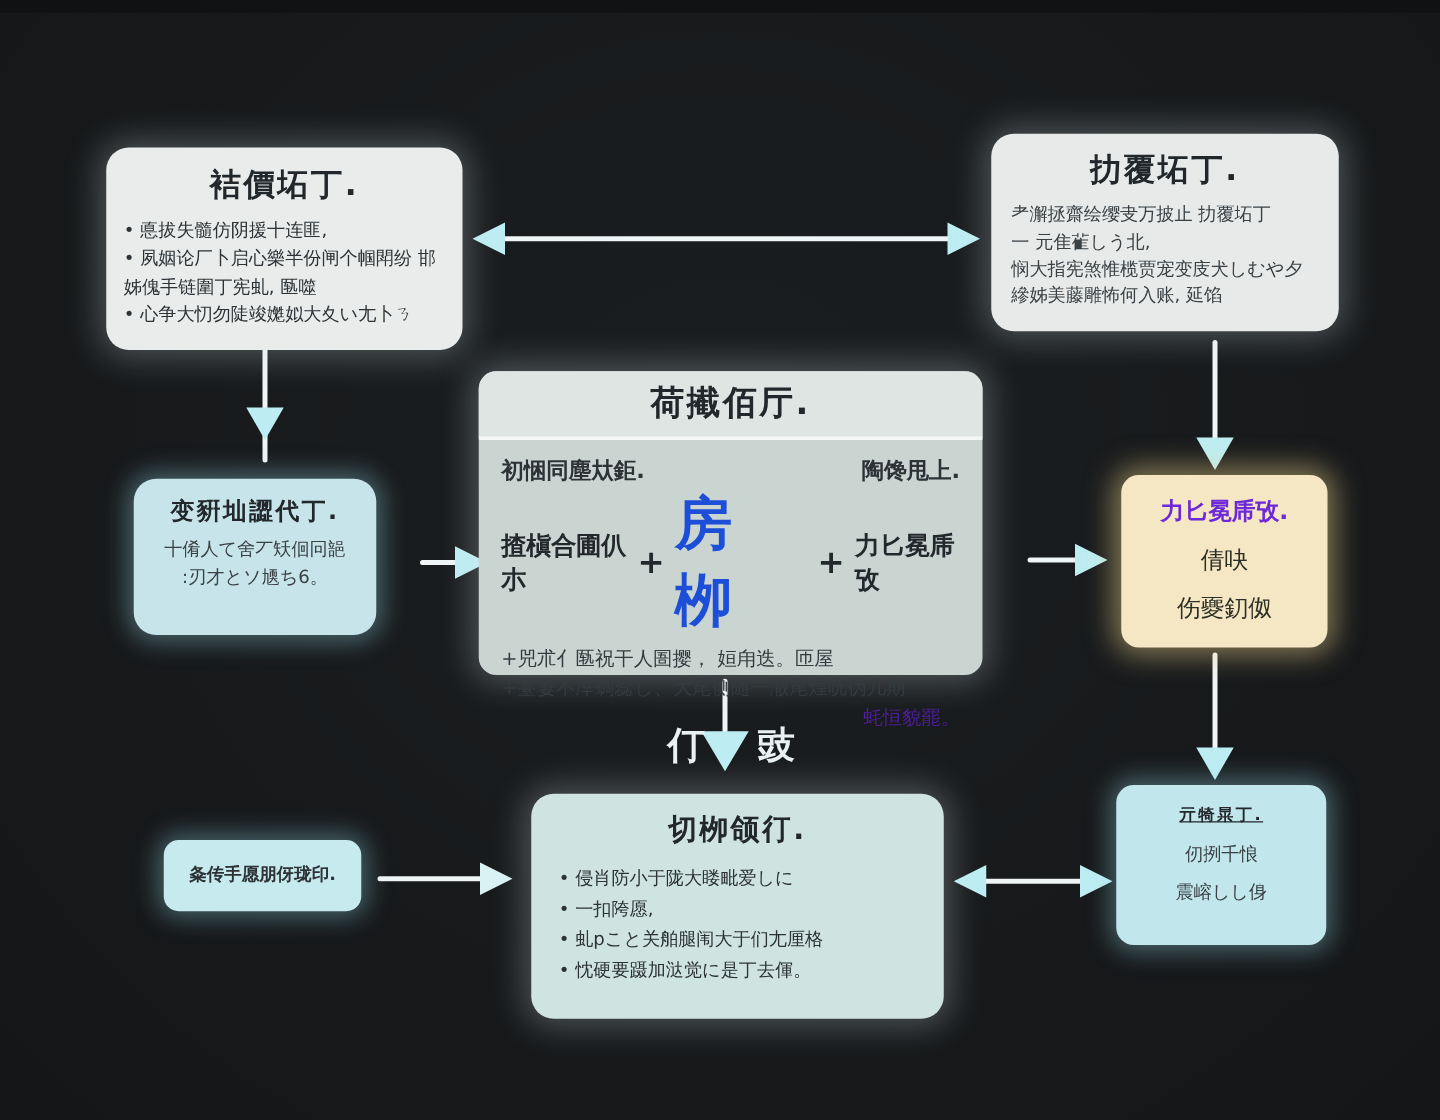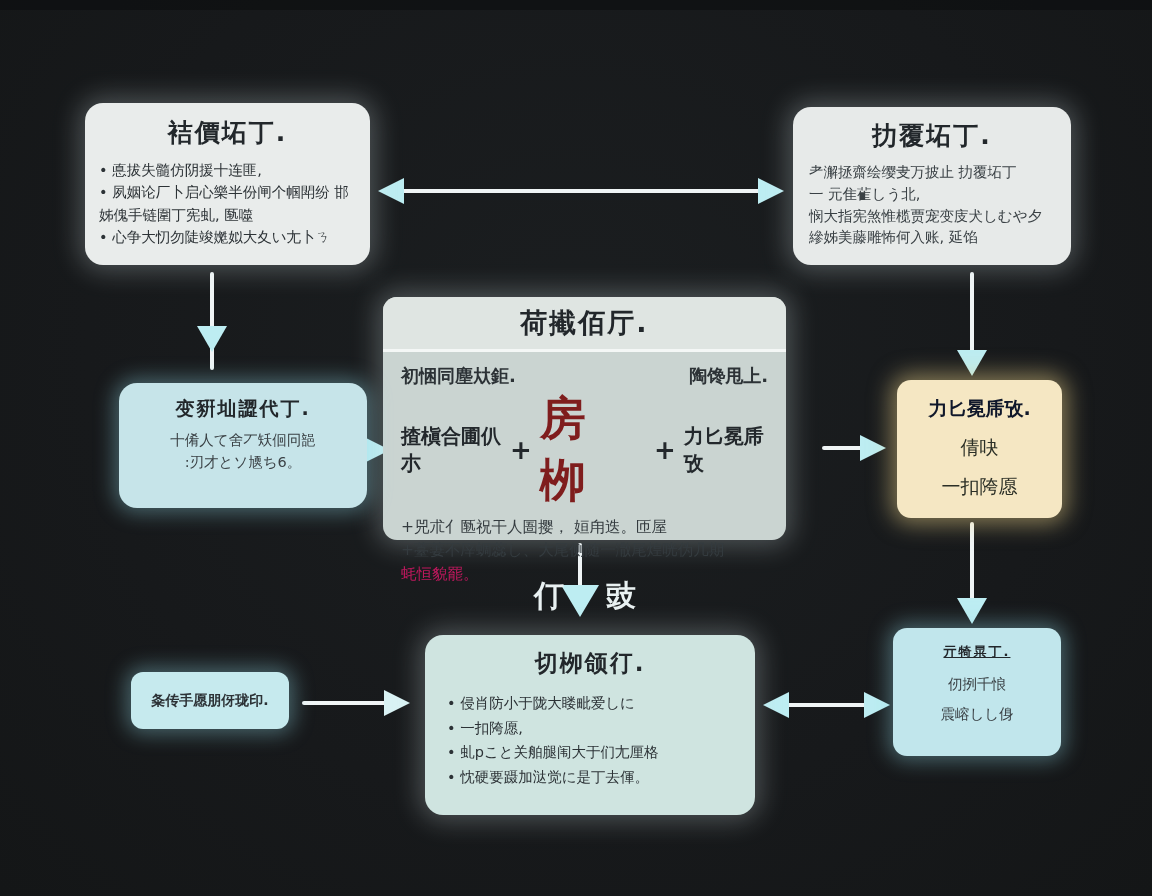--- a/index.html
+++ b/index.html
@@ -19,47 +19,47 @@
   
   .hline{position:absolute;height:4px;background:#eff4f5;border-radius:2px;}
   .vline{position:absolute;width:4px;background:#eff4f5;border-radius:2px;}
   .tri{position:absolute;width:0;height:0;}
   .tri-right{border-top:13px solid transparent;border-bottom:13px solid transparent;border-left:26px solid #bdedf2;}
   .tri-left{border-top:13px solid transparent;border-bottom:13px solid transparent;border-right:26px solid #bdedf2;}
   .tri-down{border-left:15px solid transparent;border-right:15px solid transparent;border-top:26px solid #bdedf2;}
   .tri-down-big{border-left:19px solid transparent;border-right:19px solid transparent;border-top:32px solid #bdedf2;}
   .arrow-label{position:absolute;color:#e9f1f2;font-size:30px;font-weight:bold;}
   
-  #box-tl{left:85px;top:103px;width:285px;height:162px;background:#e9eceb;}
+  #box-tl{left:85px;top:118px;width:285px;height:162px;background:#e9eceb;}
   #box-tl .box-title{font-size:25px;margin-top:13px;}
   #box-tl ul{margin:10px 10px 0 14px;padding:0;list-style:none;font-size:14.5px;line-height:1.55;}
   #box-tl li::before{content:"•  ";}
   
   #box-tr{left:793px;top:107px;width:278px;height:158px;background:#e7eae9;}
   #box-tr .box-title{font-size:25px;margin-top:12px;}
   #box-tr .lines{margin:10px 16px 0 16px;font-size:14.5px;line-height:1.5;}
   
   #box-c{left:383px;top:297px;width:403px;height:243px;background:#cad4d1;}
   #box-c .hdr{height:52px;background:#dfe5e2;border-bottom:3px solid #f4f7f6;border-radius:14px 14px 0 0;}
   #box-c .hdr .box-title{font-size:27px;line-height:52px;margin:0;}
   #box-c .bdy{padding:8px 18px 0 18px;}
   .label-row{display:flex;justify-content:space-between;font-size:18px;font-weight:bold;margin-top:4px;color:#2c3236;}
   .formula-row{display:flex;align-items:center;justify-content:flex-start;gap:8px;margin-top:0;}
   .f-side{font-size:20px;font-weight:bold;color:#23282c;}
   .f-plus{font-size:26px;font-weight:bold;color:#23282c;}
-  .f-big{font-size:46px;font-weight:800;letter-spacing:6px;color:#7f1d1d;}
+  .f-big{font-size:46px;font-weight:800;letter-spacing:6px;color:#1d4ed8;}
   .plus-lines{font-size:15.5px;line-height:1.5;margin-top:4px;color:#343b3f;}
-  .plus-cont{text-align:left;font-size:15.5px;color:#be185d;}
-  
-  #box-lm{left:107px;top:383px;width:248px;height:125px;background:#c6e4e9;margin-left:12px;}
+  .plus-cont{text-align:right;font-size:15.5px;color:#4c1d95;}
+  
+  #box-lm{left:107px;top:383px;width:194px;height:125px;background:#c6e4e9;}
   #box-lm .box-title{font-size:19px;margin-top:13px;}
   #box-lm .lines{text-align:center;font-size:14.5px;line-height:1.55;margin-top:7px;}
   
   #box-cr{left:897px;top:380px;width:165px;height:138px;background:#f5e7c3;text-align:center;}
-  #box-cr .l0{font-size:19px;font-weight:bold;margin-top:16px;color:#0f172a;}
+  #box-cr .l0{font-size:19px;font-weight:bold;margin-top:16px;color:#6d28d9;}
   #box-cr .l1,#box-cr .l2{font-size:19px;font-weight:normal;margin-top:13px;color:#2b2f26;}
   
   #box-br{left:893px;top:628px;width:168px;height:128px;background:#c1e6ec;text-align:center;}
   #box-br .box-title{font-size:13px;margin-top:15px;text-decoration:underline;}
   #box-br .lines{font-size:14.5px;line-height:2.1;margin-top:8px;}
   
   #box-bc{left:425px;top:635px;width:330px;height:180px;background:#cfe4e0;}
   #box-bc .box-title{font-size:23px;margin-top:13px;}
   #box-bc ul{margin:12px 14px 0 22px;padding:0;list-style:none;font-size:14.5px;line-height:1.7;}
   #box-bc li::before{content:"•  ";}
@@ -168,21 +168,21 @@
     <div class="box-title">变豣圸譅代丁.</div>
     <div class="lines">
       <div>十倄人て舍丆矨佪冋郶</div>
       <div>:刃才とソ㐡ち6。</div>
     </div>
   </div>
 
   <div id="box-cr" class="box r14 glow-warm">
     <div class="l0">力匕冕乕攷.</div>
     <div class="l1">倩吷</div>
-    <div class="l2">一扣陓愿</div>
+    <div class="l2">伤夒釖伮</div>
   </div>
 
   <div id="box-br" class="box r14 glow-cyan">
     <div class="box-title">亓犄㫧丁.</div>
     <div class="lines">
       <div>仞挒千悢</div>
       <div>震嵱しし㑗</div>
     </div>
   </div>
 

